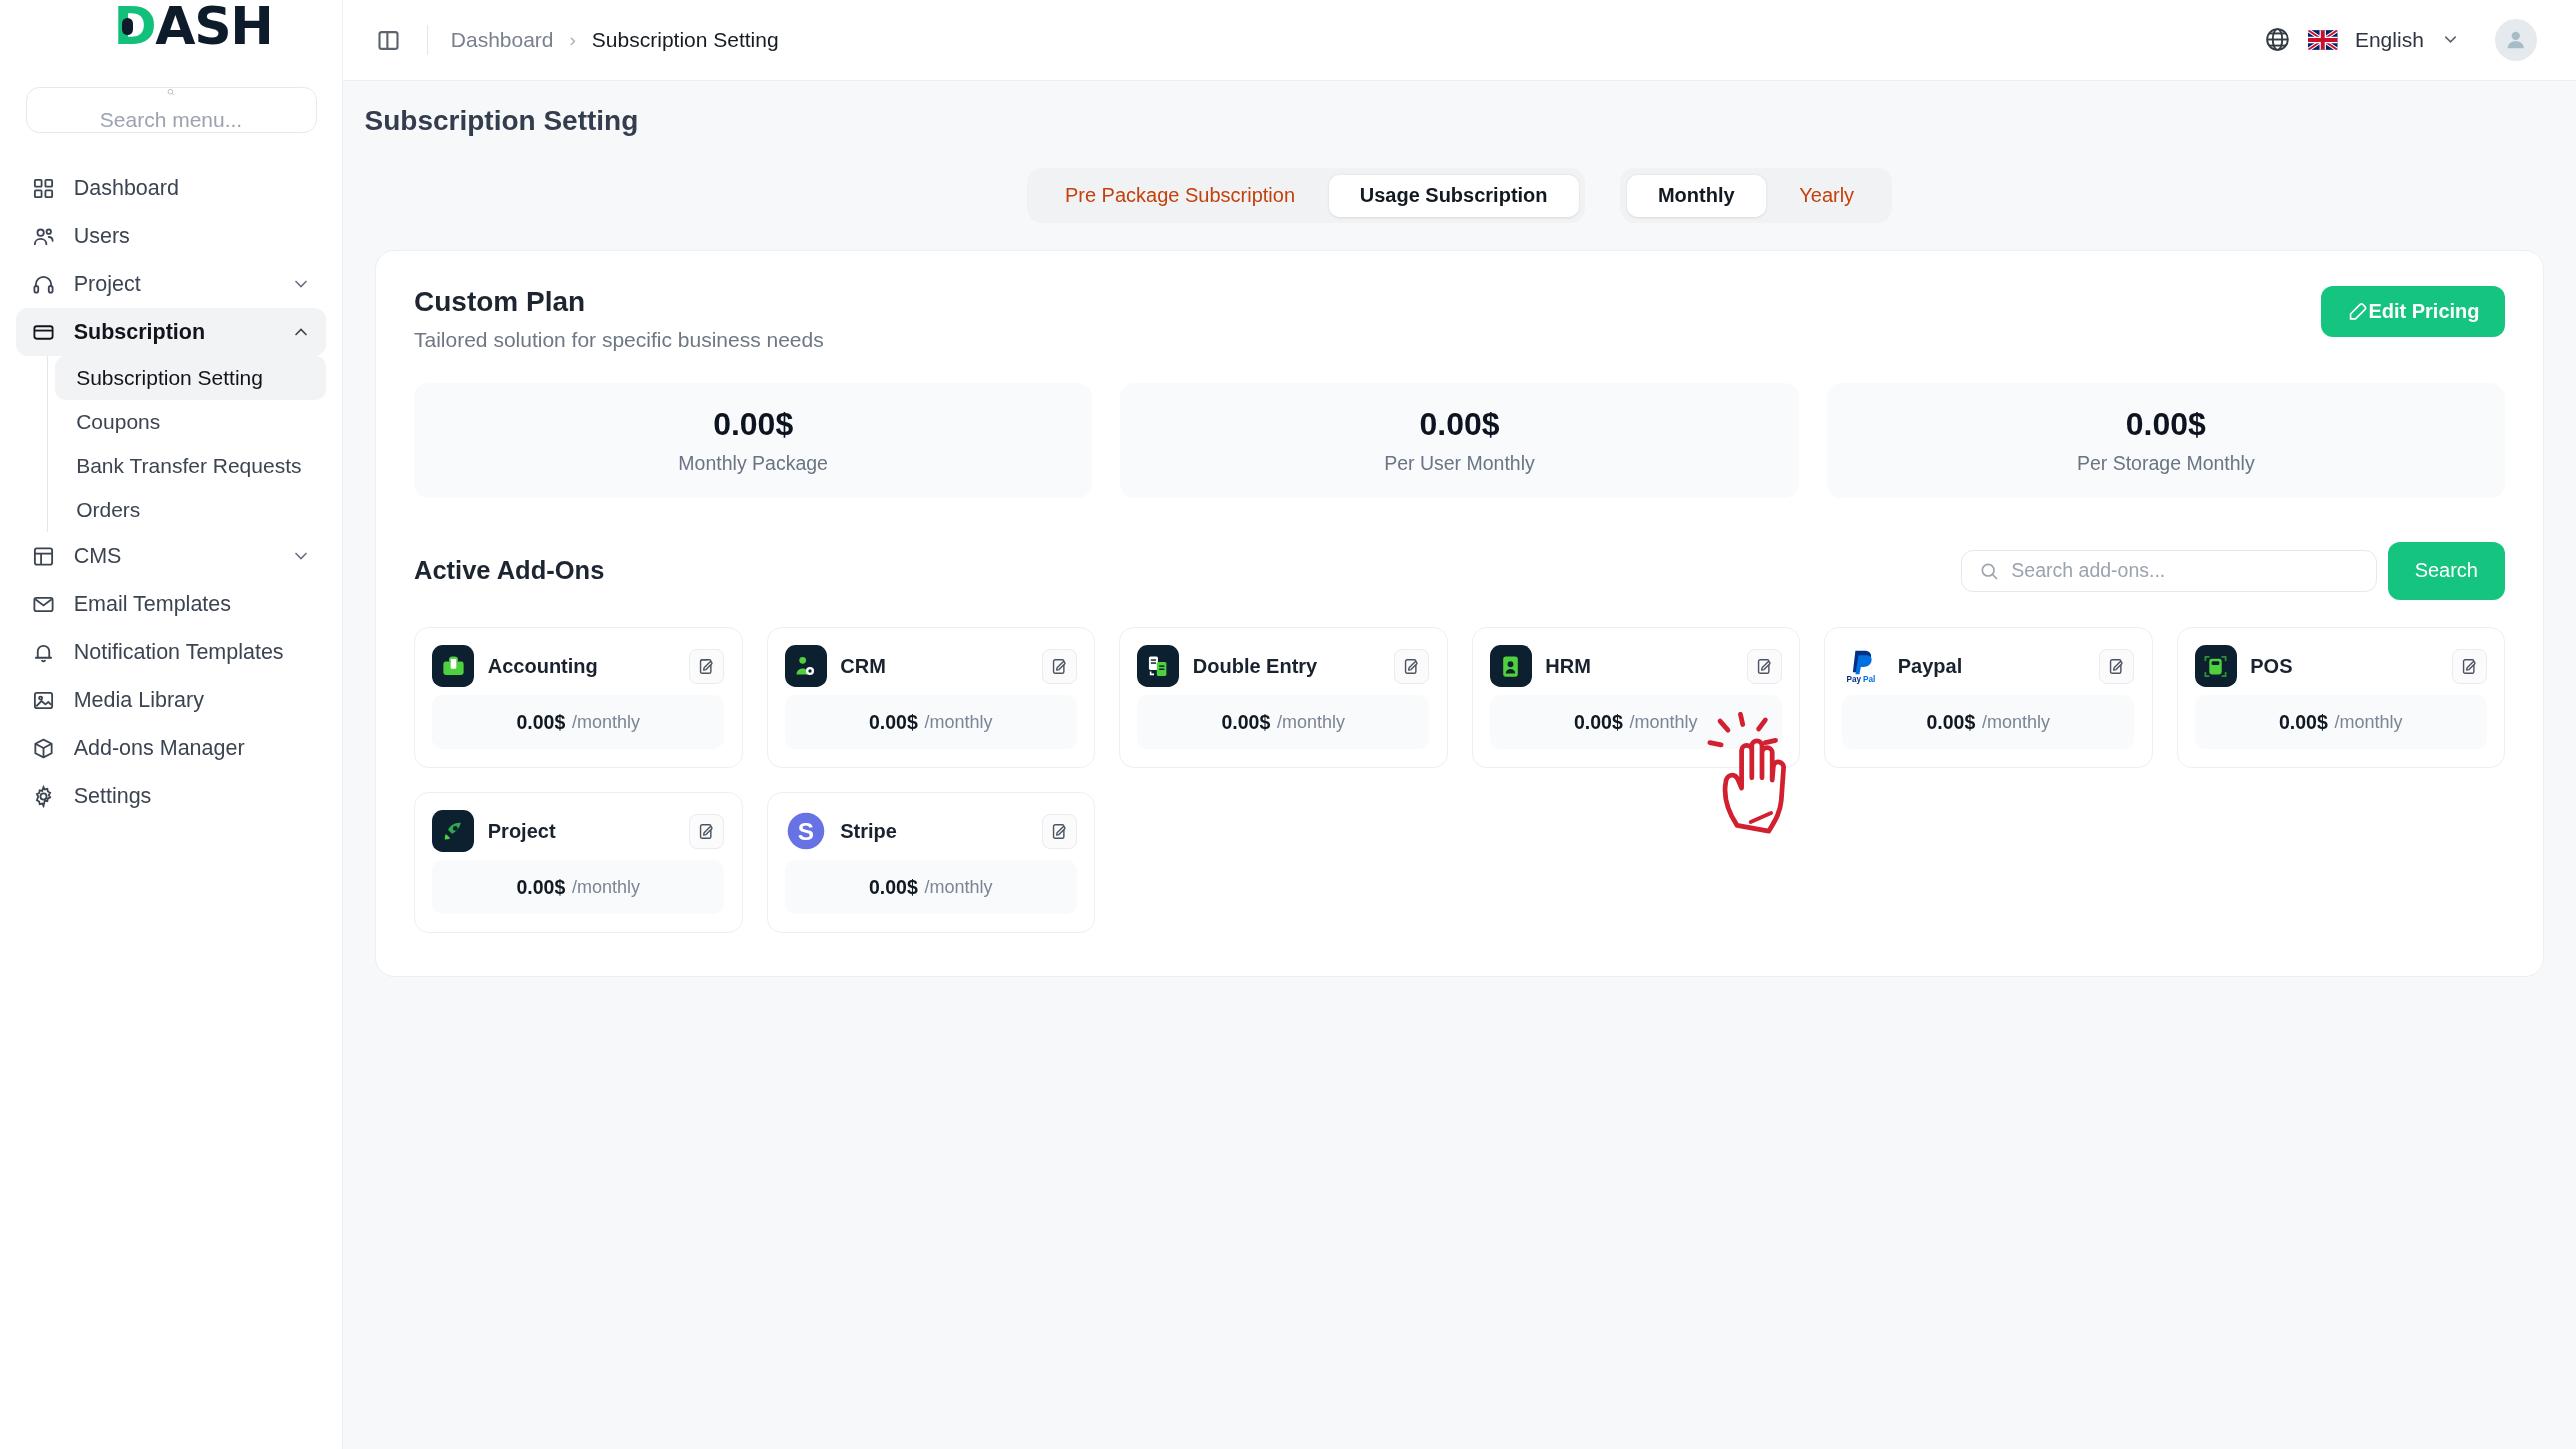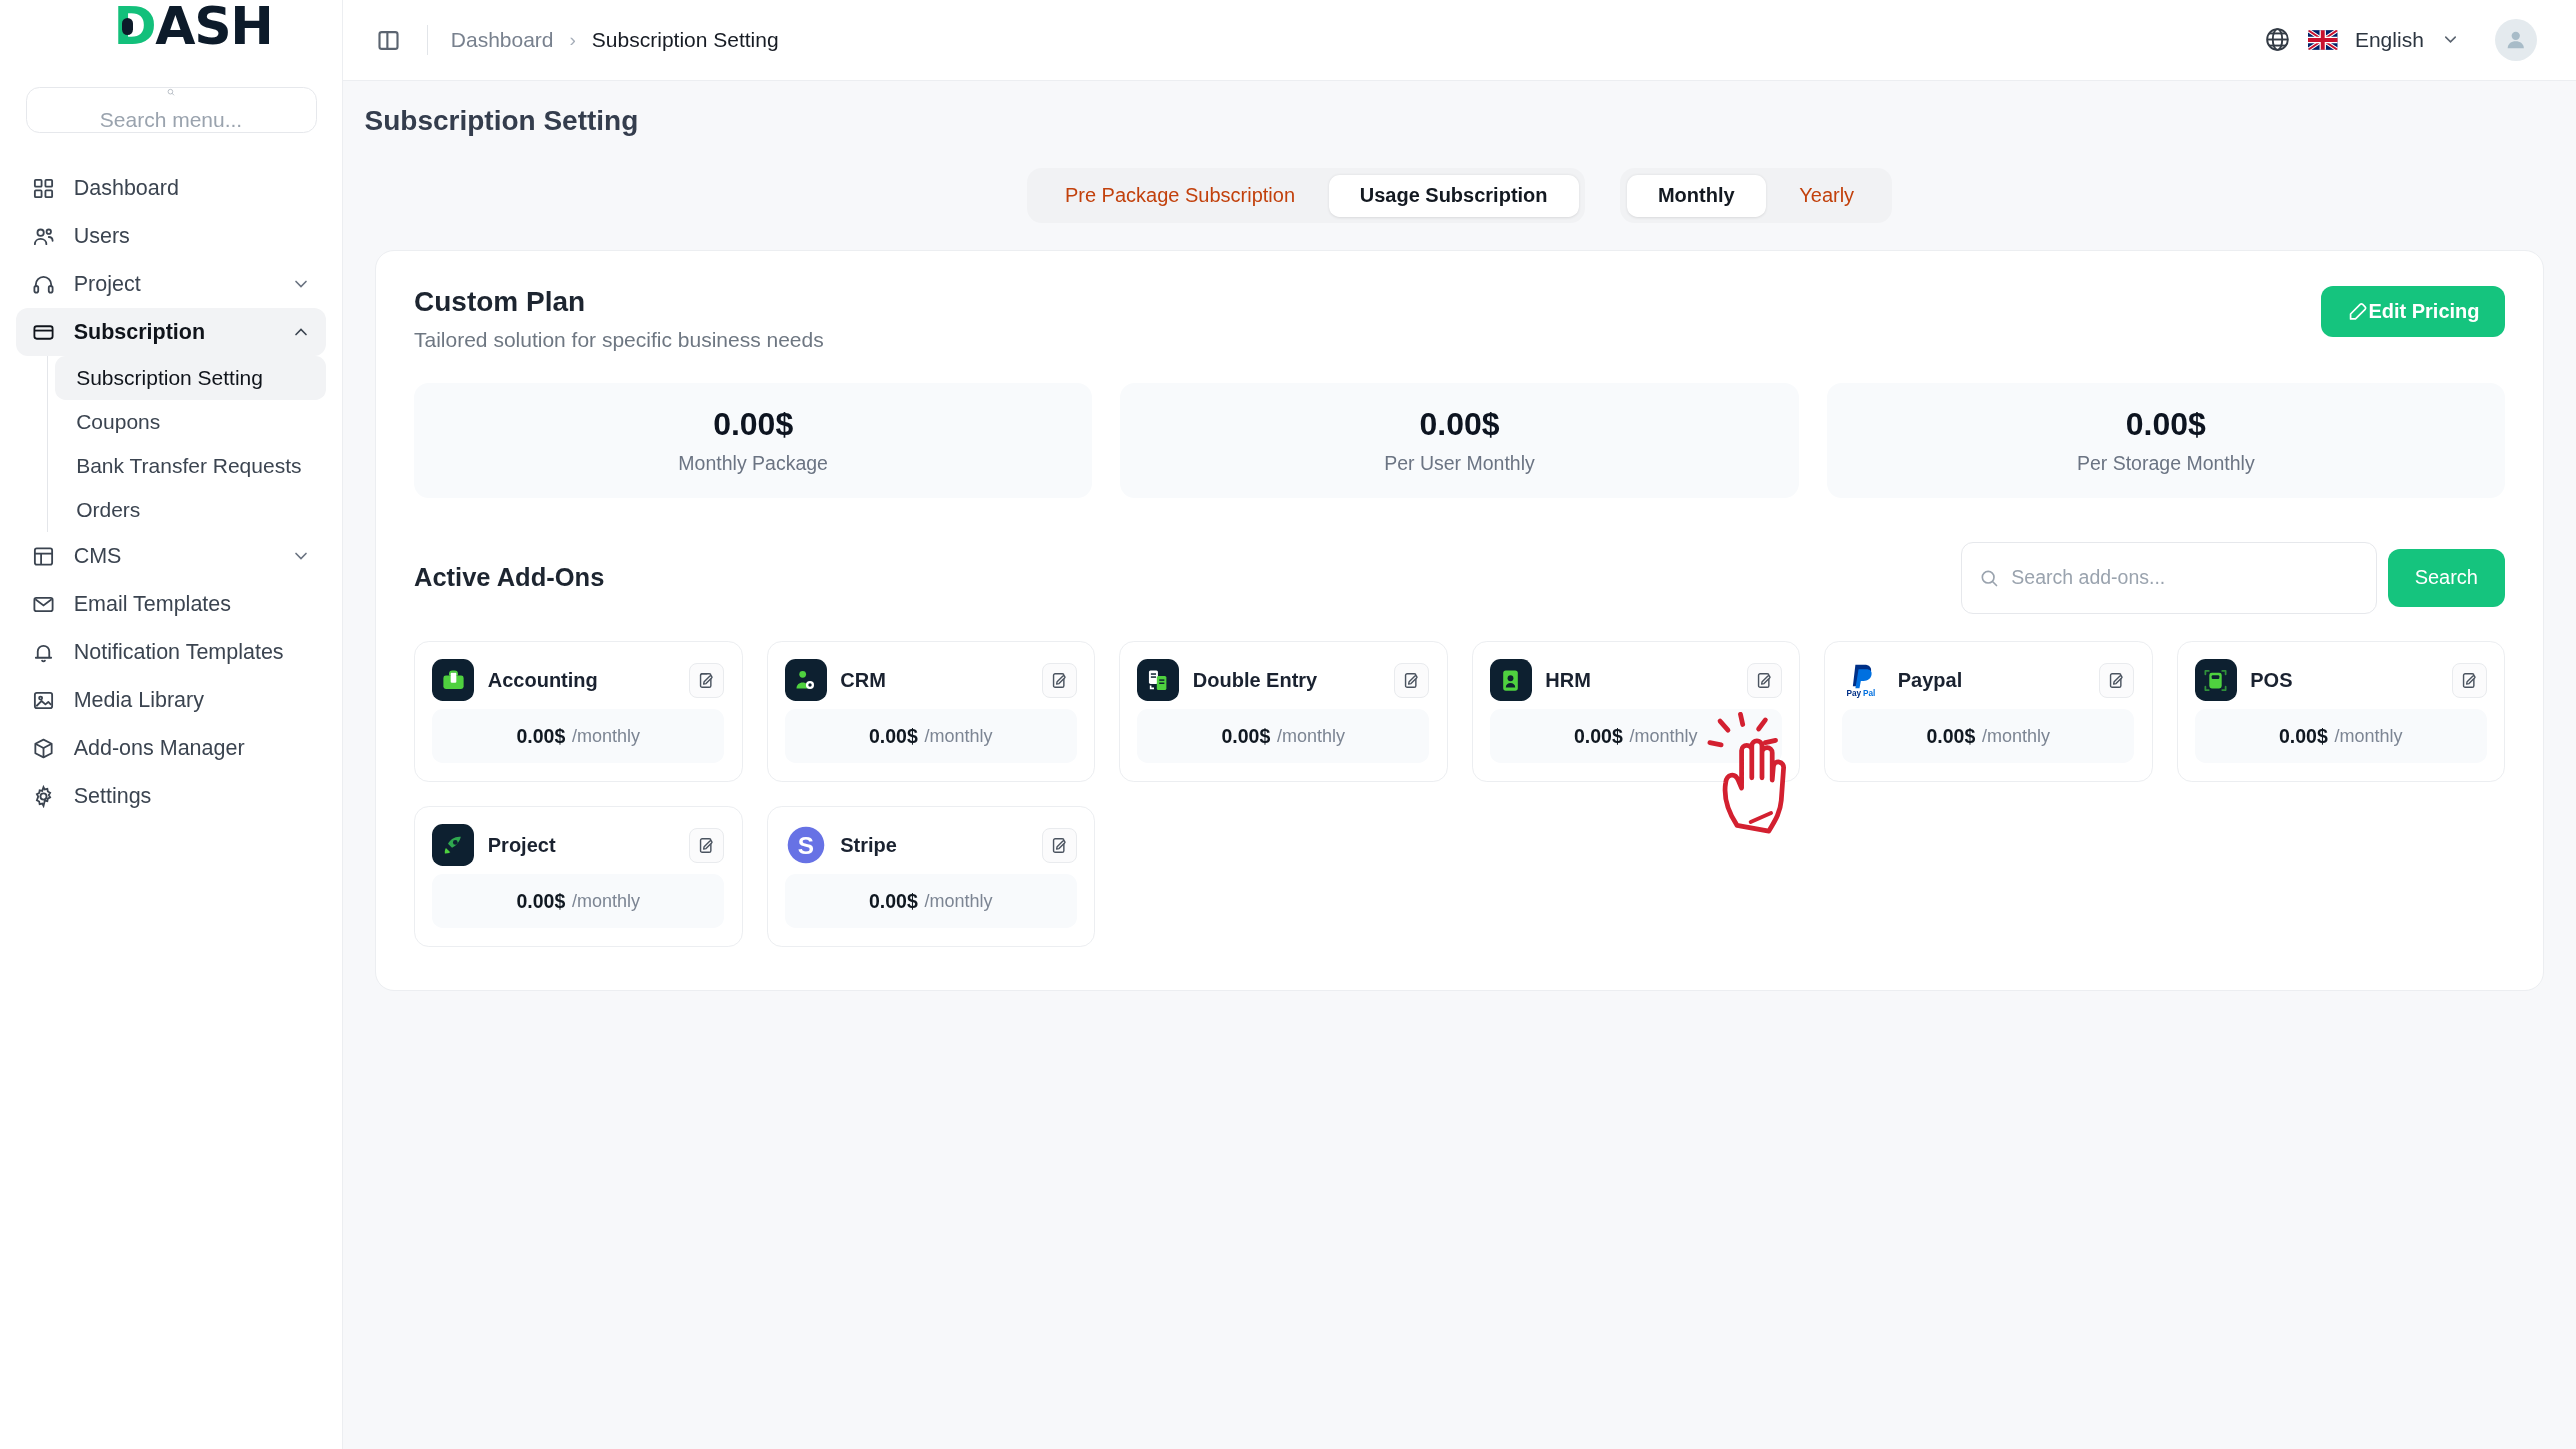--- a/index.html
+++ b/index.html
@@ -116,21 +116,21 @@
     height: 115px; display: flex; flex-direction: column;
     align-items: center; justify-content: center; gap: 9.4px;
   }
   .price-val { font-size: 32px; font-weight: 700; color: #0d1420; }
   .price-lbl { font-size: 19.5px; color: #6b7483; }
 
   .addons-head { display: flex; align-items: center; margin-top: 44px; }
   .addons-title { font-size: 25.5px; font-weight: 700; color: #1d2530; }
   .addons-search-wrap { margin-left: auto; display: flex; align-items: center; gap: 10.7px; }
   .addons-search {
-    width: 416px; height: 72px; border: 1.3px solid #e6e8ec; border-radius: 12px;
+    width: 416px; height: 42px; border: 1.3px solid #e6e8ec; border-radius: 12px;
     display: flex; align-items: center; gap: 12px; padding: 0 17.4px; background: #fff;
   }
   .addons-search .ph { font-size: 19.5px; color: #9aa3ae; }
   .search-btn {
     background: #15c47e; color: #fff; border: none; border-radius: 12px;
     height: 58px; padding: 16px 27px; font-size: 20px; cursor: pointer;
     font-family: "Liberation Sans", sans-serif;
   }
 
   .addons-grid {

